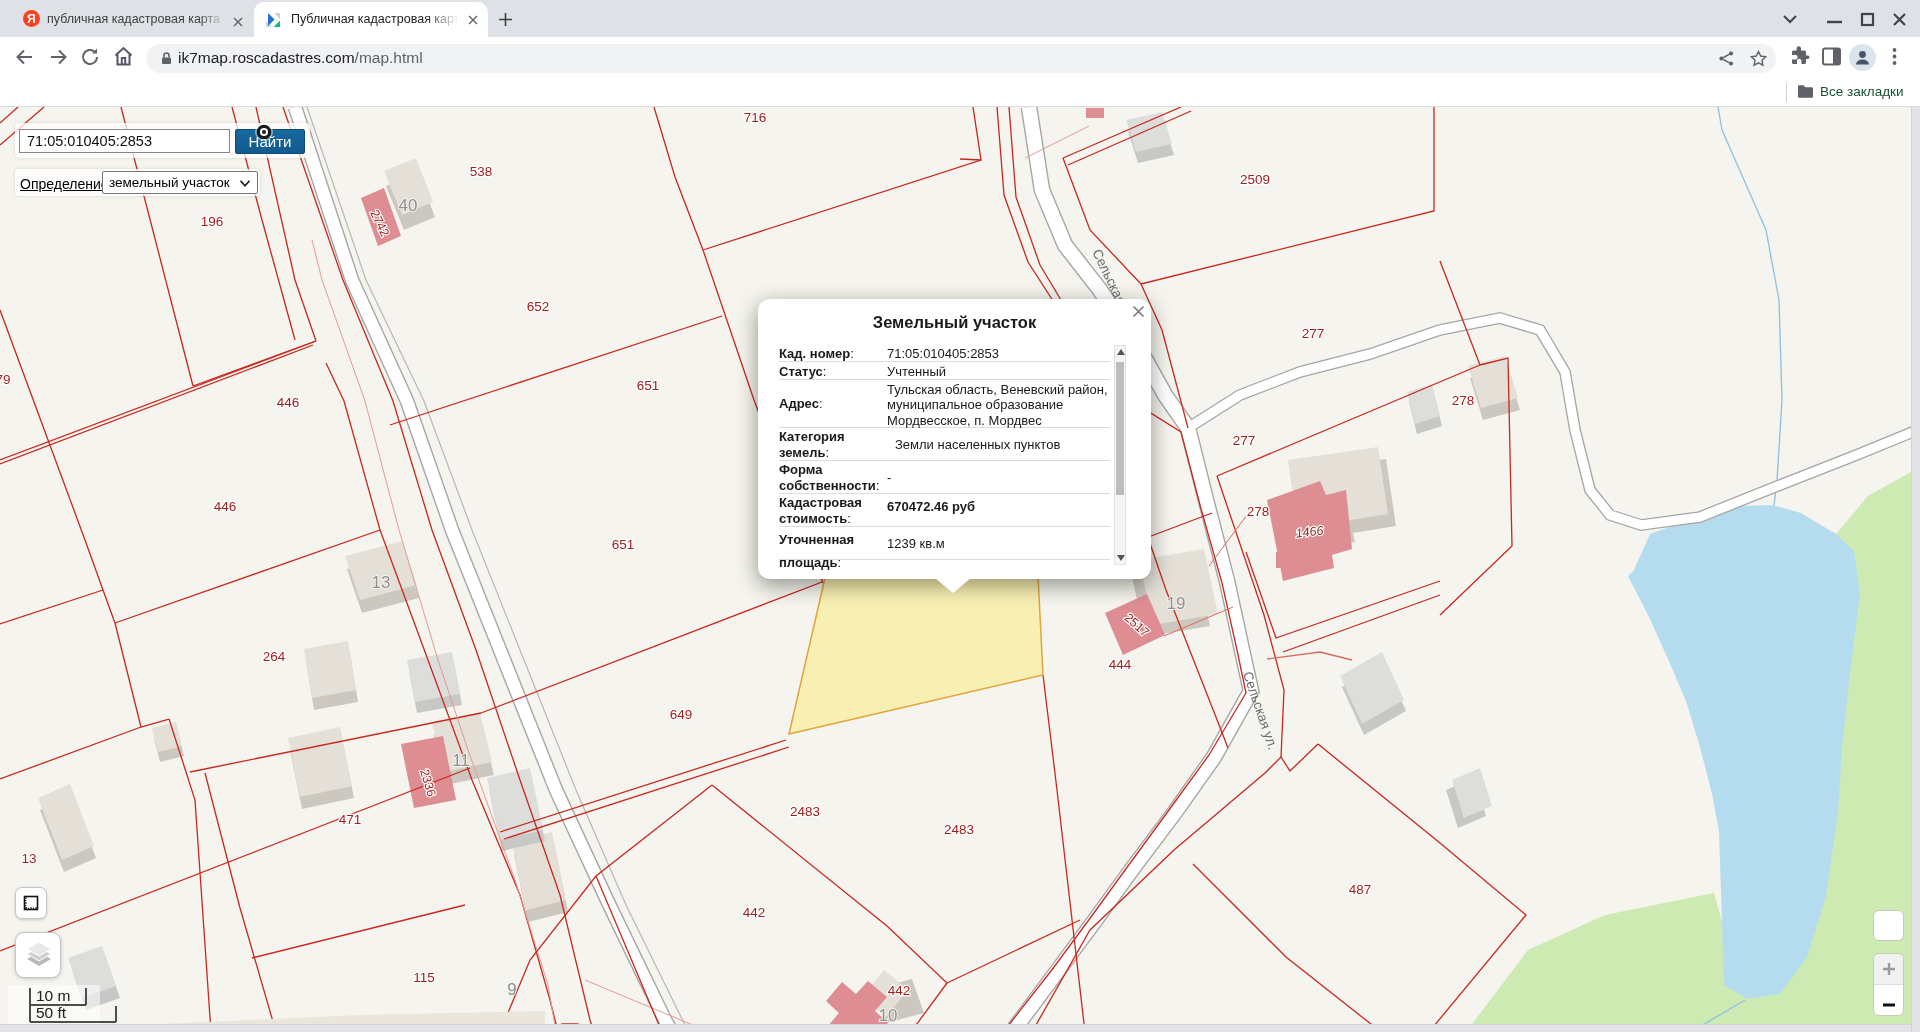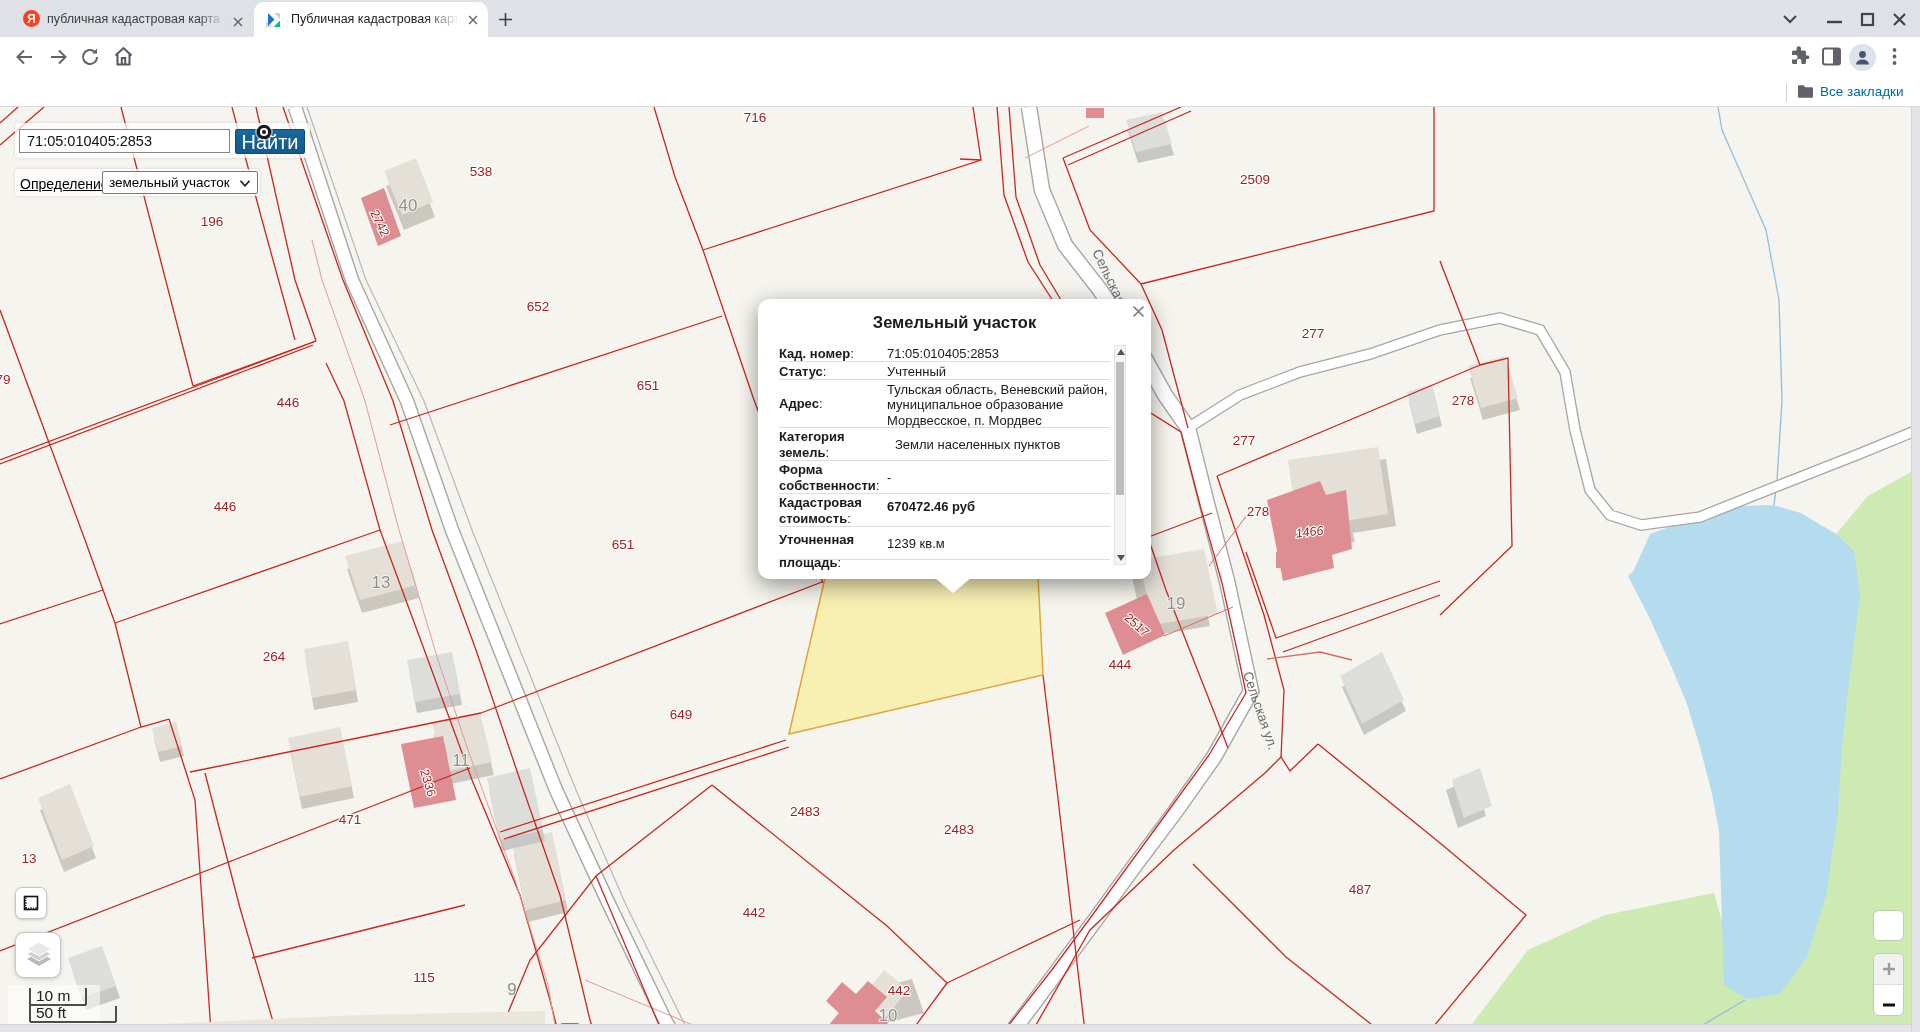--- a/index.html
+++ b/index.html
@@ -65,20 +65,36 @@
       <path d="M4 11 L17.5 11 M12 4.5 L18.5 11 L12 17.5" fill="none" stroke="#5f6368" stroke-width="2"></path>
     </svg>
   <svg class="abs" style="left:79px;top:9px;" width="22" height="22" viewBox="0 0 22 22">
       <path d="M18 11 a7 7 0 1 1 -2.05 -4.95" fill="none" stroke="#5f6368" stroke-width="2"></path>
       <path d="M18 2.5 L18 7.5 L13 7.5" fill="#5f6368" stroke="none"></path>
     </svg>
   <svg class="abs" style="left:112px;top:8px;" width="23" height="23" viewBox="0 0 23 23">
       <path d="M3.5 10.5 L11.5 3 L19.5 10.5 M5.5 9.5 L5.5 19.5 L17.5 19.5 L17.5 9.5 M9.8 19.5 L9.8 13 L13.2 13 L13.2 19.5" fill="none" stroke="#556" stroke-width="2"></path>
     </svg>
 
+  <div class="abs" style="left:146px;top:7px;width:1630px;height:29px;border-radius:15px;background:#f0f2f3;">
+    <svg class="abs" style="left:13px;top:7px;" width="15" height="15" viewBox="0 0 15 15">
+        <rect x="3" y="6.5" width="9" height="6.5" rx="1" fill="#5f6368"></rect>
+        <path d="M5 6.5 V4.5 a2.5 2.5 0 0 1 5 0 V6.5" fill="none" stroke="#5f6368" stroke-width="1.6"></path>
+      </svg>
+    <div class="abs" style="left:32px;top:5px;font-size:15.5px;color:#202124;">ik7map.roscadastres.com<span style="color:#5f6368;">/map.html</span></div>
+    <svg class="abs" style="left:1572px;top:6px;" width="17" height="17" viewBox="0 0 17 17">
+        <circle cx="13" cy="3.5" r="2.1" fill="#5f6368"></circle>
+        <circle cx="13" cy="13.5" r="2.1" fill="#5f6368"></circle>
+        <circle cx="3.5" cy="8.5" r="2.1" fill="#5f6368"></circle>
+        <path d="M5.5 7.5 L11 4.3 M5.5 9.5 L11 12.7" stroke="#5f6368" stroke-width="1.5"></path>
+      </svg>
+    <svg class="abs" style="left:1604px;top:6px;" width="17" height="17" viewBox="0 0 17 17">
+        <path d="M8.5 1.5 L10.7 6 L15.7 6.7 L12 10.2 L12.9 15.2 L8.5 12.8 L4.1 15.2 L5 10.2 L1.3 6.7 L6.3 6 Z" fill="none" stroke="#5f6368" stroke-width="1.4"></path>
+      </svg>
+  </div>
   <svg class="abs" style="left:1790px;top:9px;" width="21" height="21" viewBox="0 0 21 21">
       <path d="M18 9.5 h-2 V6 a1.5 1.5 0 0 0 -1.5 -1.5 H11 v-2 a2.2 2.2 0 1 0 -4.4 0 v2 H3.5 A1.5 1.5 0 0 0 2 6 v3 h2.2 a2.4 2.4 0 1 1 0 4.4 H2 v3 A1.5 1.5 0 0 0 3.5 18 H7 v-2.2 a2.3 2.3 0 1 1 4.4 0 V18 h3.1 A1.5 1.5 0 0 0 16 16.5 V13 h2 a1.8 1.8 0 0 0 0 -3.5 Z" fill="#5f6368"></path>
     </svg>
   <svg class="abs" style="left:1821px;top:9px;" width="21" height="21" viewBox="0 0 21 21">
       <rect x="2" y="2.5" width="17" height="16" rx="2" fill="none" stroke="#5f6368" stroke-width="2"></rect>
       <rect x="12" y="2.5" width="7" height="16" fill="#5f6368"></rect>
     </svg>
   <div class="abs" style="left:1849px;top:7px;width:27px;height:27px;border-radius:50%;background:#dde3ea;">
     <svg class="abs" style="left:4px;top:4px;" width="19" height="19" viewBox="0 0 19 19">
         <circle cx="9.5" cy="6.5" r="3.4" fill="#46566b"></circle>
@@ -89,21 +105,21 @@
       <circle cx="10.5" cy="4" r="1.9" fill="#5f6368"></circle>
       <circle cx="10.5" cy="10.5" r="1.9" fill="#5f6368"></circle>
       <circle cx="10.5" cy="17" r="1.9" fill="#5f6368"></circle>
     </svg>
 </div>
 <div id="bookmarks">
   <div class="abs" style="left:1786px;top:5px;width:1px;height:19px;background:#d0d3d6;"></div>
   <svg class="abs" style="left:1797px;top:6px;" width="17" height="15" viewBox="0 0 17 15">
       <path d="M1 2.5 a1.3 1.3 0 0 1 1.3 -1.3 h4.2 l1.8 2 h6.4 a1.3 1.3 0 0 1 1.3 1.3 v8 a1.3 1.3 0 0 1 -1.3 1.3 H2.3 A1.3 1.3 0 0 1 1 12.5 Z" fill="#5f6368"></path>
     </svg>
-  <div class="abs" style="left:1820px;top:6px;font-size:13.5px;color:#0369a1;">Все закладки</div>
+  <div class="abs" style="left:1820px;top:6px;font-size:13.5px;color:#14532d;">Все закладки</div>
 </div>
 <div id="map">
 <svg width="1911" height="917" viewBox="0 107 1911 917">
   <rect x="0" y="107" width="1911" height="917" fill="#f5f4ee"></rect>
 
   <polygon points="1920,467 1868,496 1836,534 1840,700 1800,930 1740,985 1714,893 1605,915 1528,950 1466,1032 1920,1032" fill="#cdeab3"></polygon>
 
   <polygon points="1773,505 1801,513 1836,534 1854,551 1860,594 1849,682 1842,747 1838,813 1826,896 1807,957 1780,994 1747,999 1724,985 1719,831 1712,794 1700,747 1686,701 1668,659 1649,617 1628,576 1634,570 1650,534 1700,516 1740,506" fill="#b5dcee"></polygon>
 
   <polyline points="1718,107 1722,130 1766,230 1779,300 1782,400 1777,481 1774,505" fill="none" stroke="#8fc0e0" stroke-width="1.3"></polyline>
@@ -296,21 +312,21 @@
     <text x="376" y="225" transform="rotate(64 376 225)" font-size="12.5">2742</text>
     <text x="424" y="784" transform="rotate(73 424 784)" font-size="12.5">2336</text>
     <text x="1134" y="628" transform="rotate(42 1134 628)" font-size="12.5">2517</text>
     <text x="1310" y="536" transform="rotate(-7 1310 536)" font-size="12.5" font-style="italic" fill="#8c1f16">1466</text>
   </g>
 </svg>
 </div>
 
 <div class="abs" style="left:15px;top:123px;width:295px;height:35px;background:rgba(255,255,255,0.75);border-radius:4px;box-shadow:0 0 3px rgba(0,0,0,0.15);"></div>
 <div class="abs" style="left:19px;top:129px;width:211px;height:24px;background:#fff;border:1px solid #888;font-size:14.5px;color:#111;line-height:22px;padding-left:7px;">71:05:010405:2853</div>
-<div class="abs" style="left:235px;top:129px;width:70px;height:25px;background:linear-gradient(#17699f,#115a8c);border:1px solid #0d4a75;border-radius:2px;color:#fff;font-size:20px;text-align:center;line-height:24px;">Найти</div>
+<div class="abs" style="left:235px;top:129px;width:70px;height:25px;background:linear-gradient(#17699f,#115a8c);border:1px solid #0d4a75;border-radius:2px;color:#fff;font-size:15px;text-align:center;line-height:24px;">Найти</div>
 <svg class="abs" style="left:249px;top:117px;" width="30" height="30" viewBox="0 0 30 30">
   <circle cx="15" cy="15" r="7.3" fill="#1a1a1a"></circle>
   <circle cx="15" cy="15" r="4.1" fill="#ffffff"></circle>
   <circle cx="15" cy="15" r="2.0" fill="#1a1a1a"></circle>
   <circle cx="15" cy="15" r="8.2" fill="none" stroke="rgba(255,255,255,0.5)" stroke-width="1.5"></circle>
 </svg>
 <div class="abs" style="left:15px;top:169px;width:245px;height:27px;background:rgba(255,255,255,0.75);border-radius:4px;box-shadow:0 0 3px rgba(0,0,0,0.15);"></div>
 <div class="abs" style="left:20px;top:176px;font-size:14px;color:#000;text-decoration:underline;">Определение:</div>
 <div class="abs" style="left:102px;top:171px;width:156px;height:23px;background:#fff;border:1px solid #777;border-radius:2px;font-size:13.5px;color:#000;line-height:21px;padding-left:6px;">земельный участок
   <svg class="abs" style="right:7px;top:8px;" width="10" height="7" viewBox="0 0 10 7">

